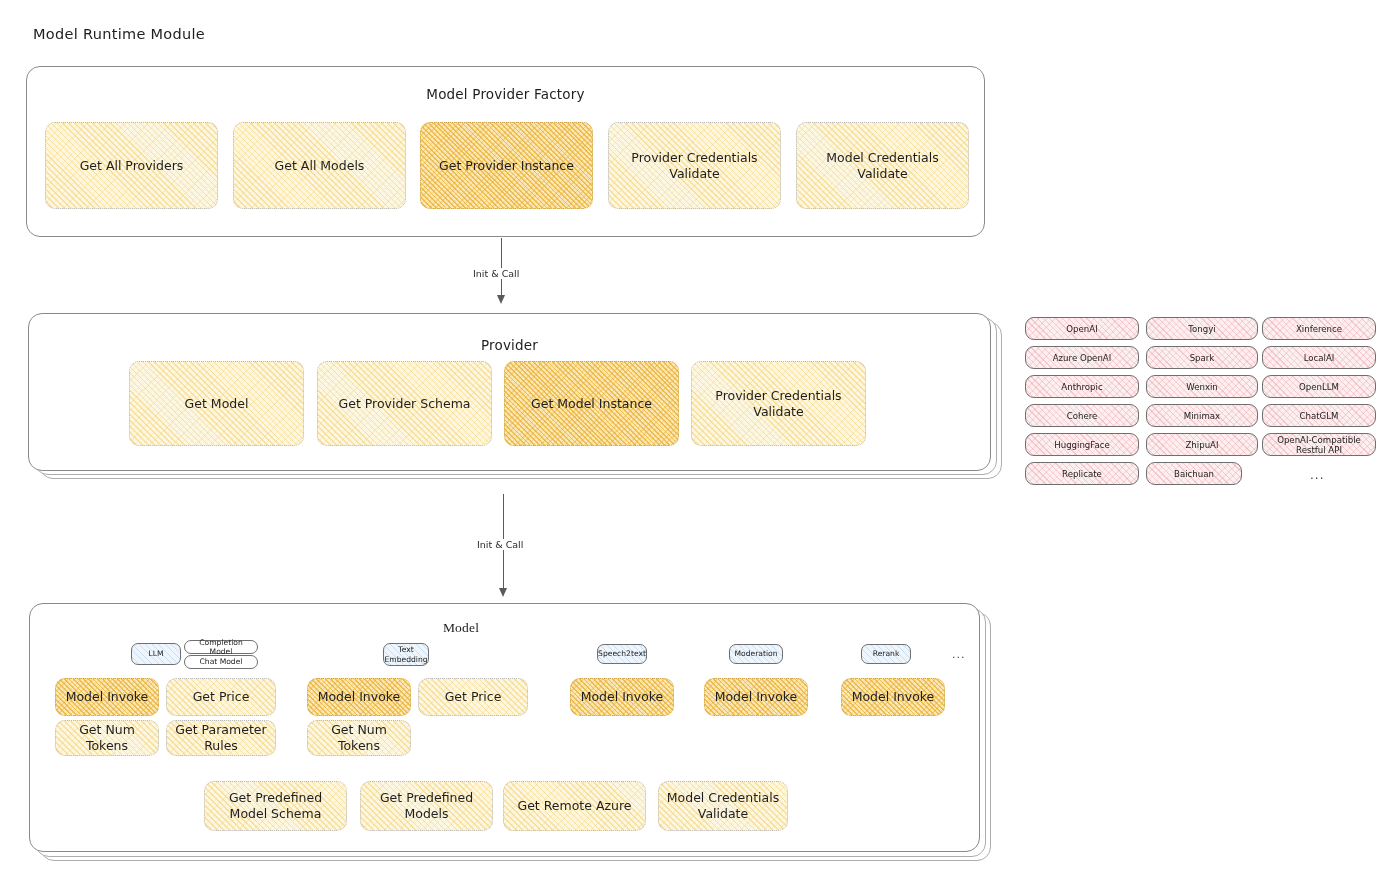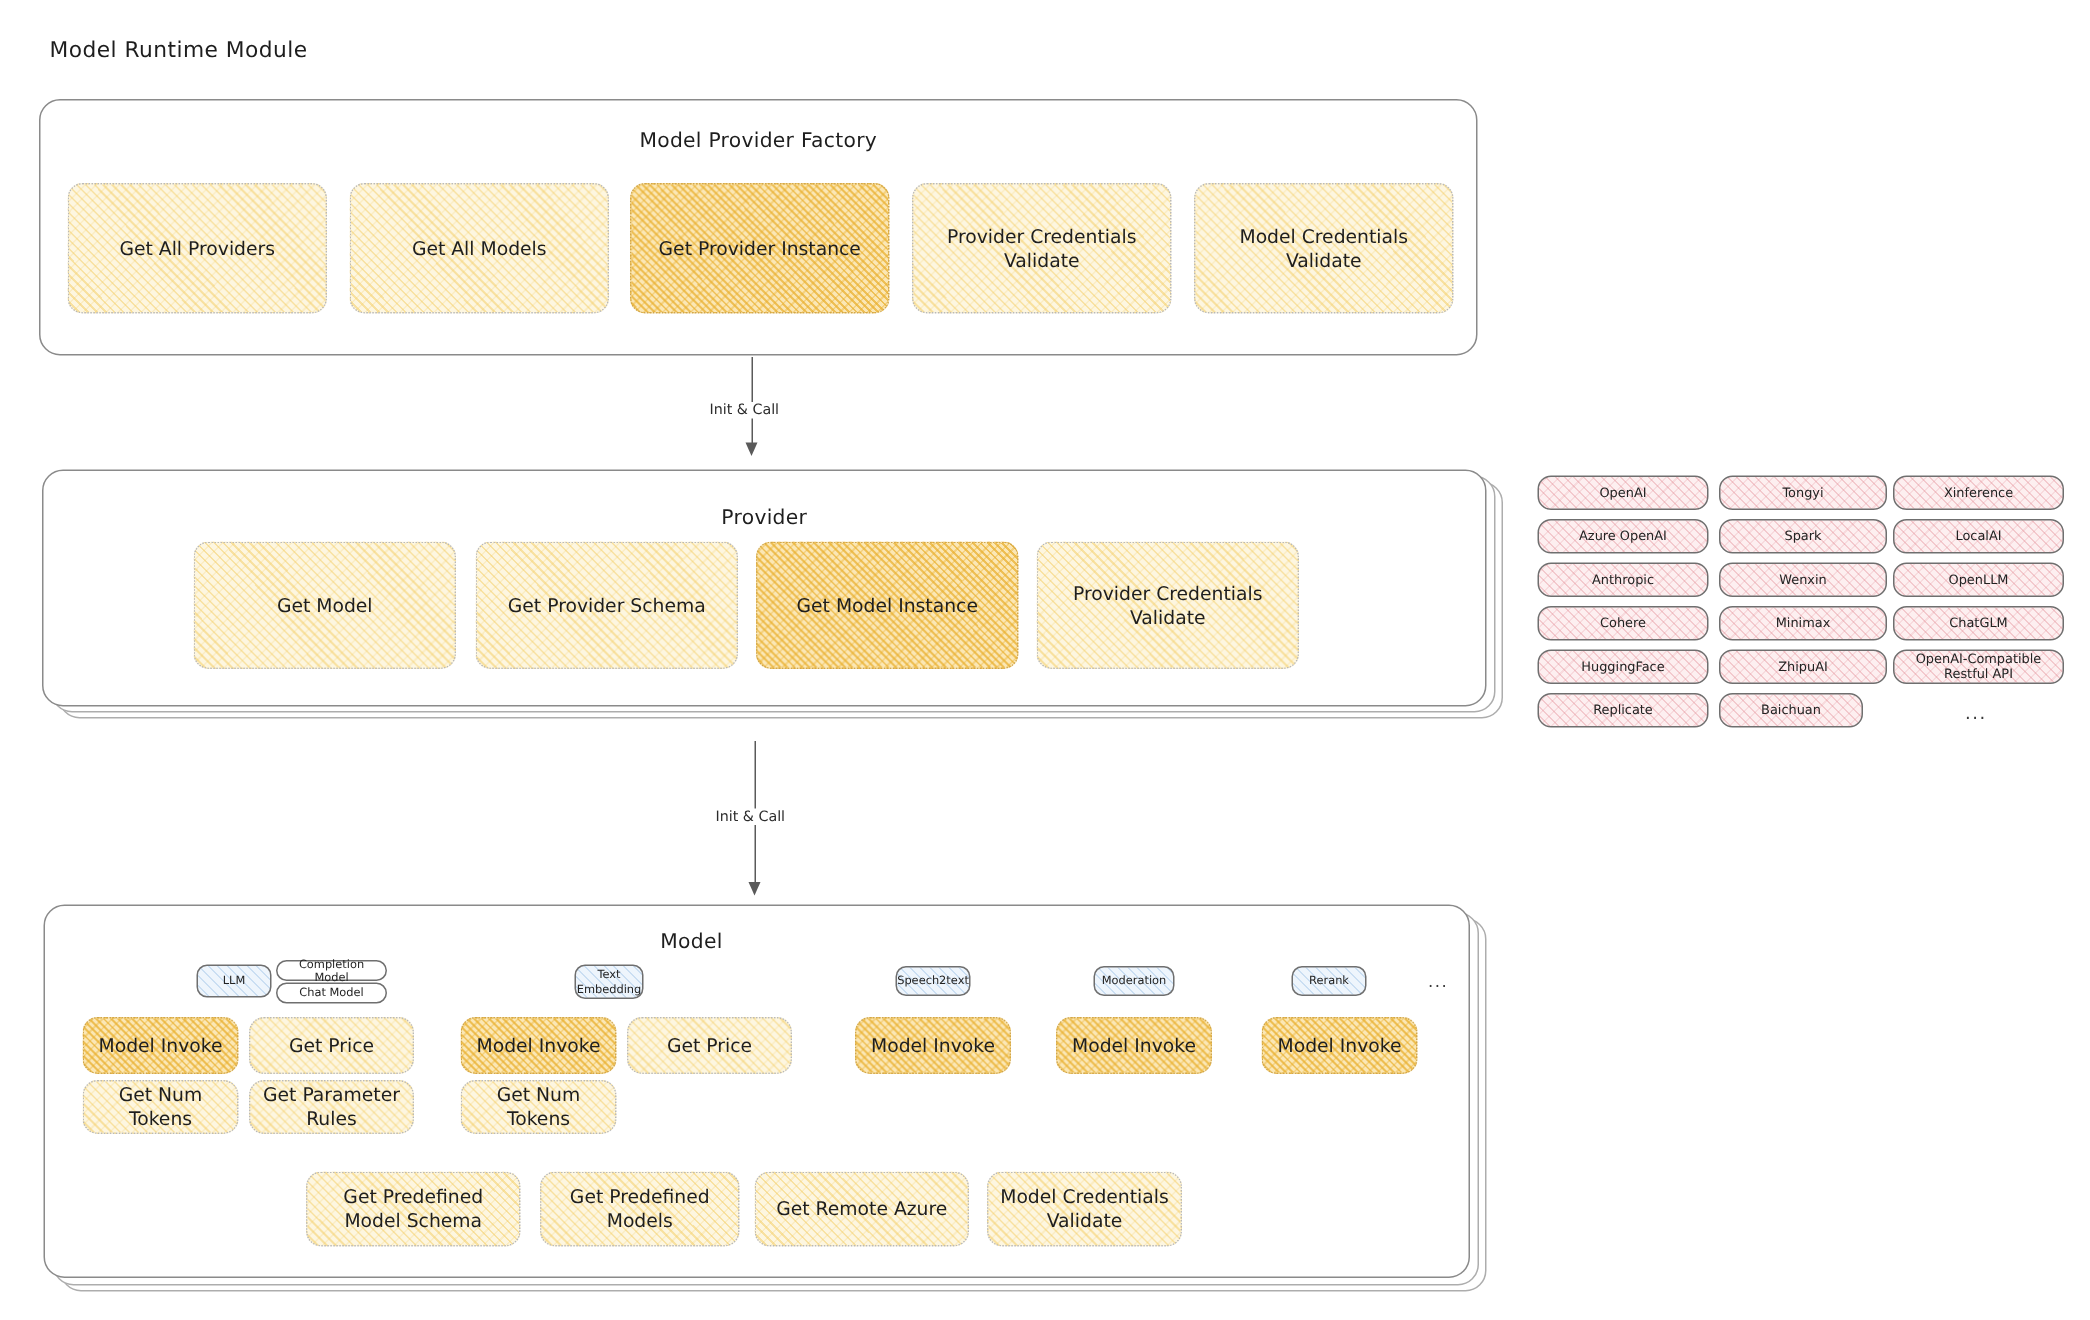--- a/index.html
+++ b/index.html
@@ -190,21 +190,21 @@
   <div class="ptag" style="left:1262px;top:417px;width:114px;height:23px;">OpenAI-Compatible Restful API</div>
   <div class="ellipsis" style="left:1310px;top:452px;">...</div>
 
   <div class="arrow-line" style="left:503px;top:478px;height:100px;"></div>
   <div class="arrow-head" style="left:499px;top:572px;"></div>
   <div class="arrow-label" style="left:474px;top:523px;">Init &amp; Call</div>
 
   <div class="hd card-stack-layer" style="left:40px;top:596px;width:951px;height:249px;"></div>
   <div class="hd card-stack-layer" style="left:35px;top:592px;width:951px;height:249px;"></div>
   <div class="hd card" style="left:29px;top:587px;width:951px;height:249px;"></div>
-  <div class="card-title" style="left:29px;top:604px;width:864px;">Model</div>
+  <div class="card-title" style="left:29px;top:604px;width:864px;font-family:Liberation Serif, serif;">Model</div>
 
   <div class="badge" style="left:131px;top:627px;width:50px;height:22px;">LLM</div>
   <div class="badge plain" style="left:184px;top:624px;width:74px;height:14px;">Completion Model</div>
   <div class="badge plain" style="left:184px;top:639px;width:74px;height:14px;">Chat Model</div>
 
   <div class="node hi" style="left:55px;top:662px;width:104px;height:38px;">Model Invoke</div>
   <div class="node" style="left:166px;top:662px;width:110px;height:38px;">Get Price</div>
   <div class="node" style="left:55px;top:704px;width:104px;height:36px;">Get Num Tokens</div>
   <div class="node" style="left:166px;top:704px;width:110px;height:36px;">Get Parameter Rules</div>
 

